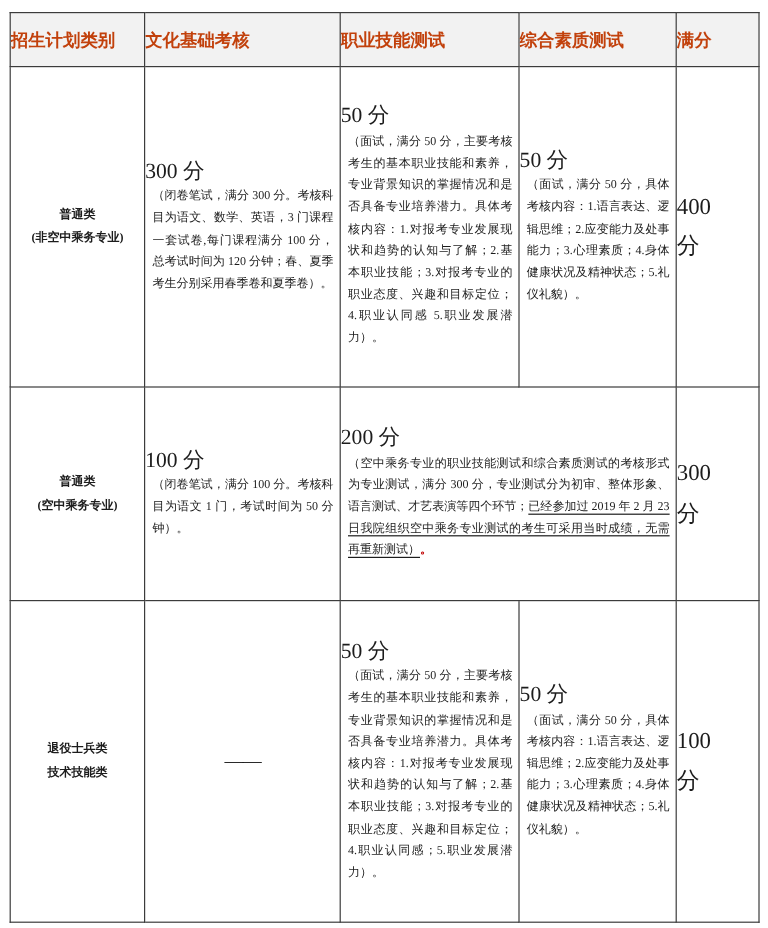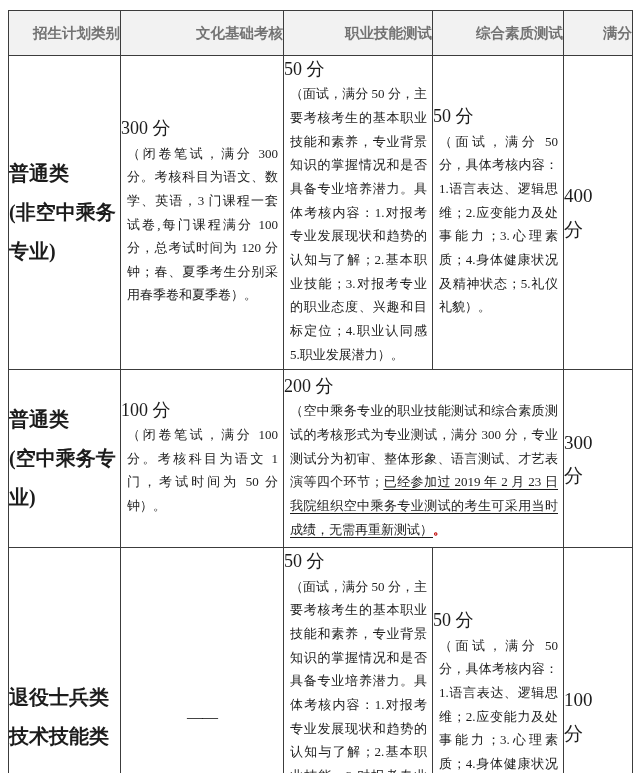--- a/index.html
+++ b/index.html
@@ -38,36 +38,37 @@
   tr.hdr { height: 45px; }
   tr.r1  { height: 267px; }
   tr.r2  { height: 178px; }
   tr.r3  { height: 268px; }
 
   th.head {
     background: #f2f2f2;
     font-family: "Liberation Sans", "DejaVu Sans", sans-serif;
     font-weight: 700;
     font-size: 14.5px;
-    text-align: right;
-    color: #737373;
+    text-align: left;
+    color: #c2410c;
   }
   .cat {
+    text-align: center;
     font-weight: 700;
-    font-size: 20px;
+    font-size: 10px;
     line-height: 1.95;
     font-family: "Liberation Serif", "DejaVu Serif", serif;
   }
   .score {
     font-size: 18px;
     line-height: 1.3;
     margin: 2px 0 1px 0;
   }
   .body-text {
-    font-size: 13px;
+    font-size: 10px;
     line-height: 1.82;
     text-align: justify;
     padding: 0 5px 3px 6px;
   }
   .dash-cell {
     text-align: center;
     font-size: 16px;
     letter-spacing: -1px;
   }
   .total-cell {

